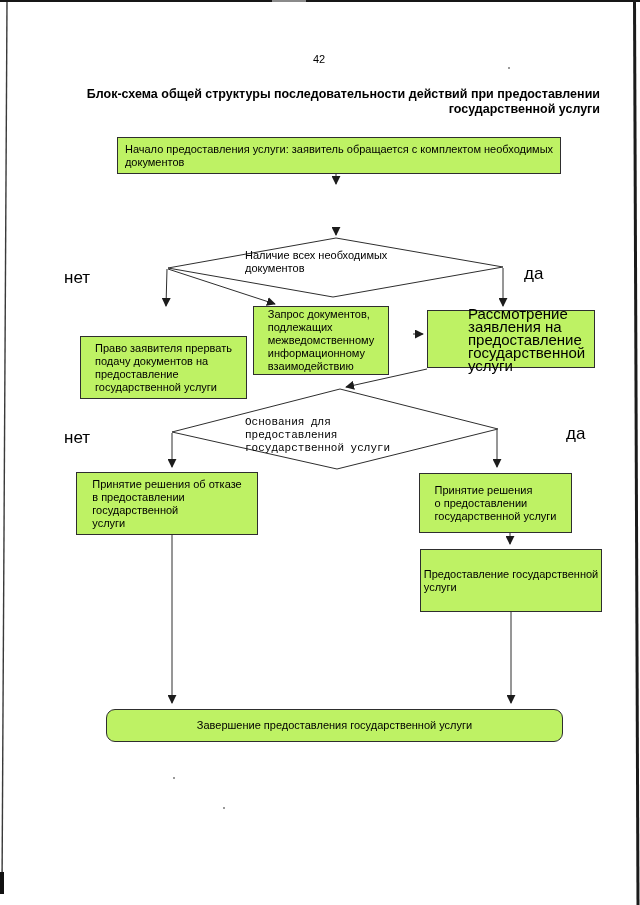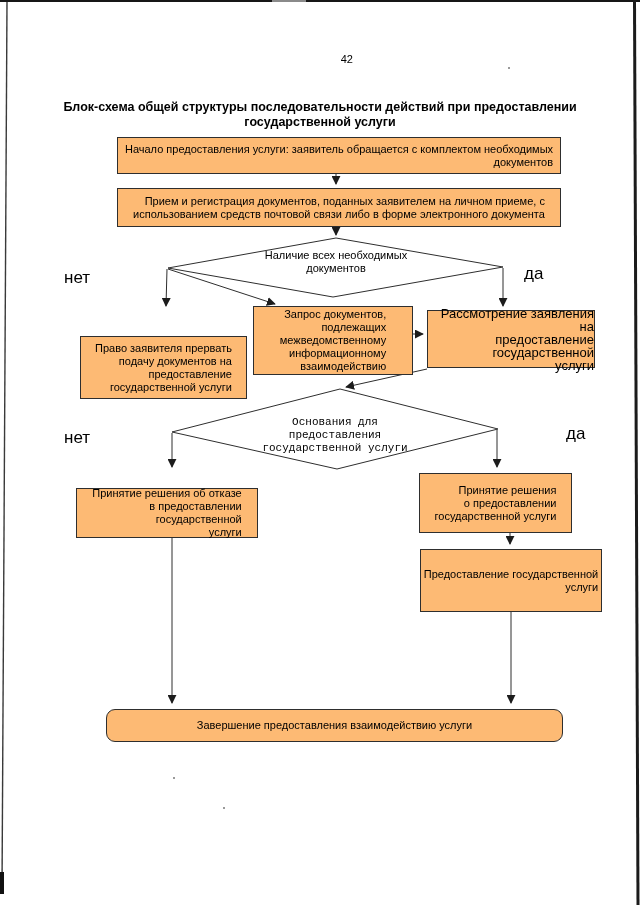--- a/index.html
+++ b/index.html
@@ -3,34 +3,34 @@
 <meta charset="utf-8">
 <style>
   html,body{margin:0;padding:0;background:#fff;}
   .page{
     position:relative;width:640px;height:905px;background:#fff;
     font-family:"Liberation Sans",sans-serif;color:#000;overflow:hidden;
   }
   .node{
     position:absolute;box-sizing:border-box;border:1px solid #2e2e2e;
     display:flex;align-items:center;justify-content:center;
-    text-align:right;font-size:11px;line-height:13px;white-space:pre-line;
-    background:#fdba74;
+    text-align:left;font-size:11px;line-height:13px;white-space:pre-line;
+    background:#bef264;
   }
-  .fs10{font-size:13px;}
+  .fs10{font-size:15px;padding-left:40px;}
   .terminator{border-radius:9px;}
   .dtext{
-    position:absolute;text-align:center;font-size:11px;line-height:13px;
+    position:absolute;font-size:11px;line-height:13px;
     white-space:pre-line;
   }
   .blabel{position:absolute;font-size:17px;line-height:13px;}
-  .pagenum{position:absolute;left:313px;top:53px;width:40px;text-align:right;font-size:11px;}
+  .pagenum{position:absolute;left:313px;top:53px;width:40px;text-align:left;font-size:11px;}
   .title{
-    position:absolute;left:40px;top:87px;width:560px;text-align:center;
-    font-weight:bold;font-size:12.5px;line-height:15px;white-space:pre-line;margin-top:13px;
+    position:absolute;left:40px;top:87px;width:560px;text-align:right;
+    font-weight:bold;font-size:12.5px;line-height:15px;white-space:pre-line;
   }
   .overlay{position:absolute;left:0;top:0;width:640px;height:905px;}
   .speck{position:absolute;width:2px;height:2px;background:#9a9a9a;}
 </style>
 </head>
 <body>
 
 <div class="page">
 
   <svg class="overlay" width="640" height="905" viewBox="0 0 640 905">
@@ -71,61 +71,59 @@
     </g>
   </svg>
 
   <div class="pagenum">42</div>
   <div class="title">Блок-схема общей структуры последовательности действий при предоставлении
 государственной услуги</div>
 
   <div class="node" style="left:117px;top:137px;width:444px;height:37px;">Начало предоставления услуги: заявитель обращается с комплектом необходимых
 документов</div>
 
-  <div class="node" style="left:117px;top:188px;width:444px;height:39px;">Прием и регистрация документов, поданных заявителем на личном приеме, с
-использованием средств почтовой связи либо в форме электронного документа</div>
 
   <div class="dtext" style="left:245px;top:249px;width:182px;">Наличие всех необходимых
 документов</div>
 
   <div class="blabel" style="left:64px;top:271px;">нет</div>
   <div class="blabel" style="left:524px;top:267px;">да</div>
 
   <div class="node" style="left:80px;top:312px;width:167px;height:63px;margin-top:24px;">Право заявителя прервать
 подачу документов на
 предоставление
 государственной услуги</div>
 
-  <div class="node" style="left:253px;top:306px;width:160px;height:69px;">Запрос документов,
+  <div class="node" style="left:253px;top:306px;width:136px;height:69px;">Запрос документов,
 подлежащих
 межведомственному
 информационному
 взаимодействию</div>
 
   <div class="node fs10" style="left:427px;top:310px;width:168px;height:58px;">Рассмотрение заявления на
 предоставление государственной
 услуги</div>
 
   <div class="dtext" style="left:245px;top:416px;width:180px;font-family:Liberation Mono, monospace;">Основания для предоставления
 государственной услуги</div>
 
   <div class="blabel" style="left:64px;top:431px;">нет</div>
   <div class="blabel" style="left:566px;top:427px;">да</div>
 
-  <div class="node" style="left:76px;top:488px;width:182px;height:50px;">Принятие решения об отказе
+  <div class="node" style="left:76px;top:472px;width:182px;height:63px;">Принятие решения об отказе
 в предоставлении
 государственной
 услуги</div>
 
   <div class="node" style="left:419px;top:473px;width:153px;height:60px;">Принятие решения
 о предоставлении
 государственной услуги</div>
 
   <div class="node" style="left:420px;top:549px;width:182px;height:63px;">Предоставление государственной
 услуги</div>
 
-  <div class="node terminator" style="left:106px;top:709px;width:457px;height:33px;">Завершение предоставления взаимодействию услуги</div>
+  <div class="node terminator" style="left:106px;top:709px;width:457px;height:33px;">Завершение предоставления государственной услуги</div>
 
   <div class="speck" style="left:508px;top:67px;"></div>
   <div class="speck" style="left:173px;top:777px;"></div>
   <div class="speck" style="left:223px;top:807px;"></div>
 
 </div>
 
 </body></html>

